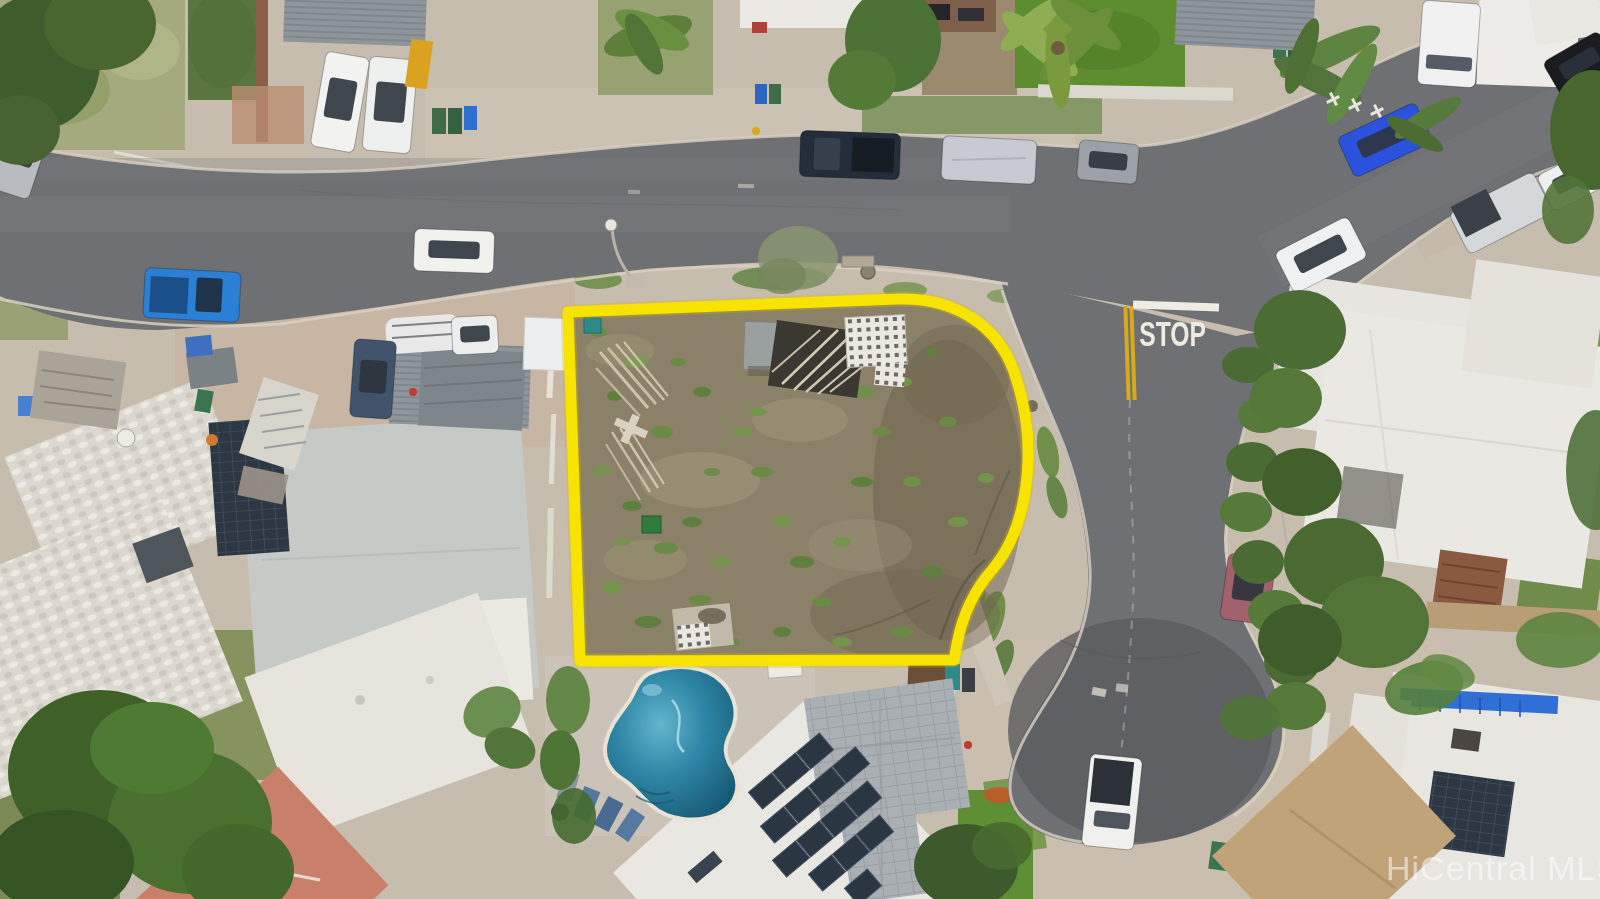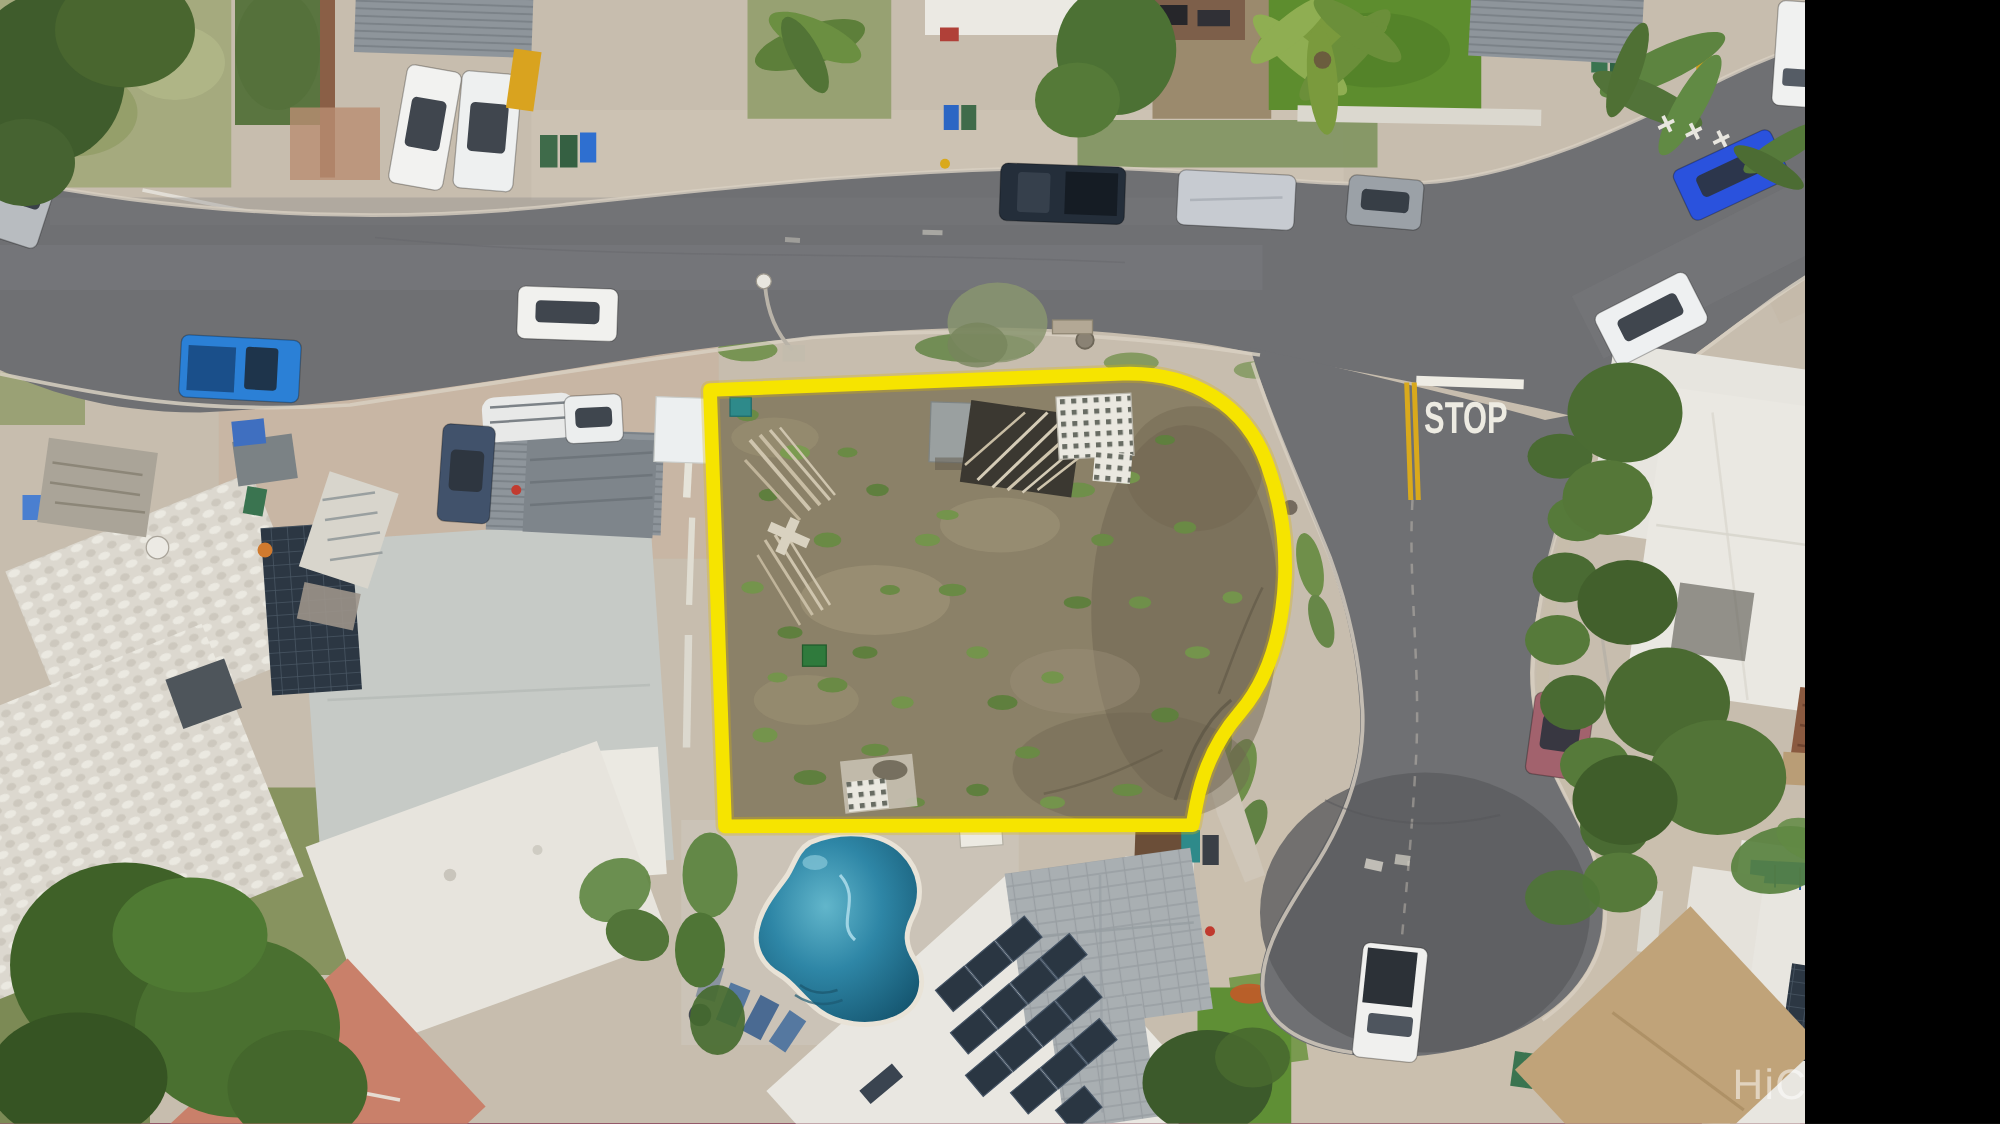--- a/index.html
+++ b/index.html
@@ -1,16 +1,16 @@
 <!DOCTYPE html>
 <html><head>
 <meta charset="utf-8">
 <style>
   html,body{margin:0;padding:0;background:#000;}
-  .stage{position:relative;width:1444px;height:899px;overflow:hidden;background:#be185d;
+  .stage{position:relative;width:1600px;height:899px;overflow:hidden;background:#701a75;
          font-family:"Liberation Sans",sans-serif;}
   .stage svg{position:absolute;left:0;top:0;}
   .stop-text{position:absolute;left:1138px;top:314px;width:50px;height:42px;line-height:40px;
     text-align:center;color:#edebe2;font-weight:700;font-size:26px;letter-spacing:0px;
     transform:scale(0.95,1.38);transform-origin:center;font-family:"Liberation Sans",sans-serif;}
   .watermark{position:absolute;left:1386px;top:849px;font-size:34px;font-weight:500;
     color:rgba(255,255,255,0.52);letter-spacing:1px;white-space:nowrap;
     font-family:"Liberation Sans",sans-serif;}
 </style>
 </head>

